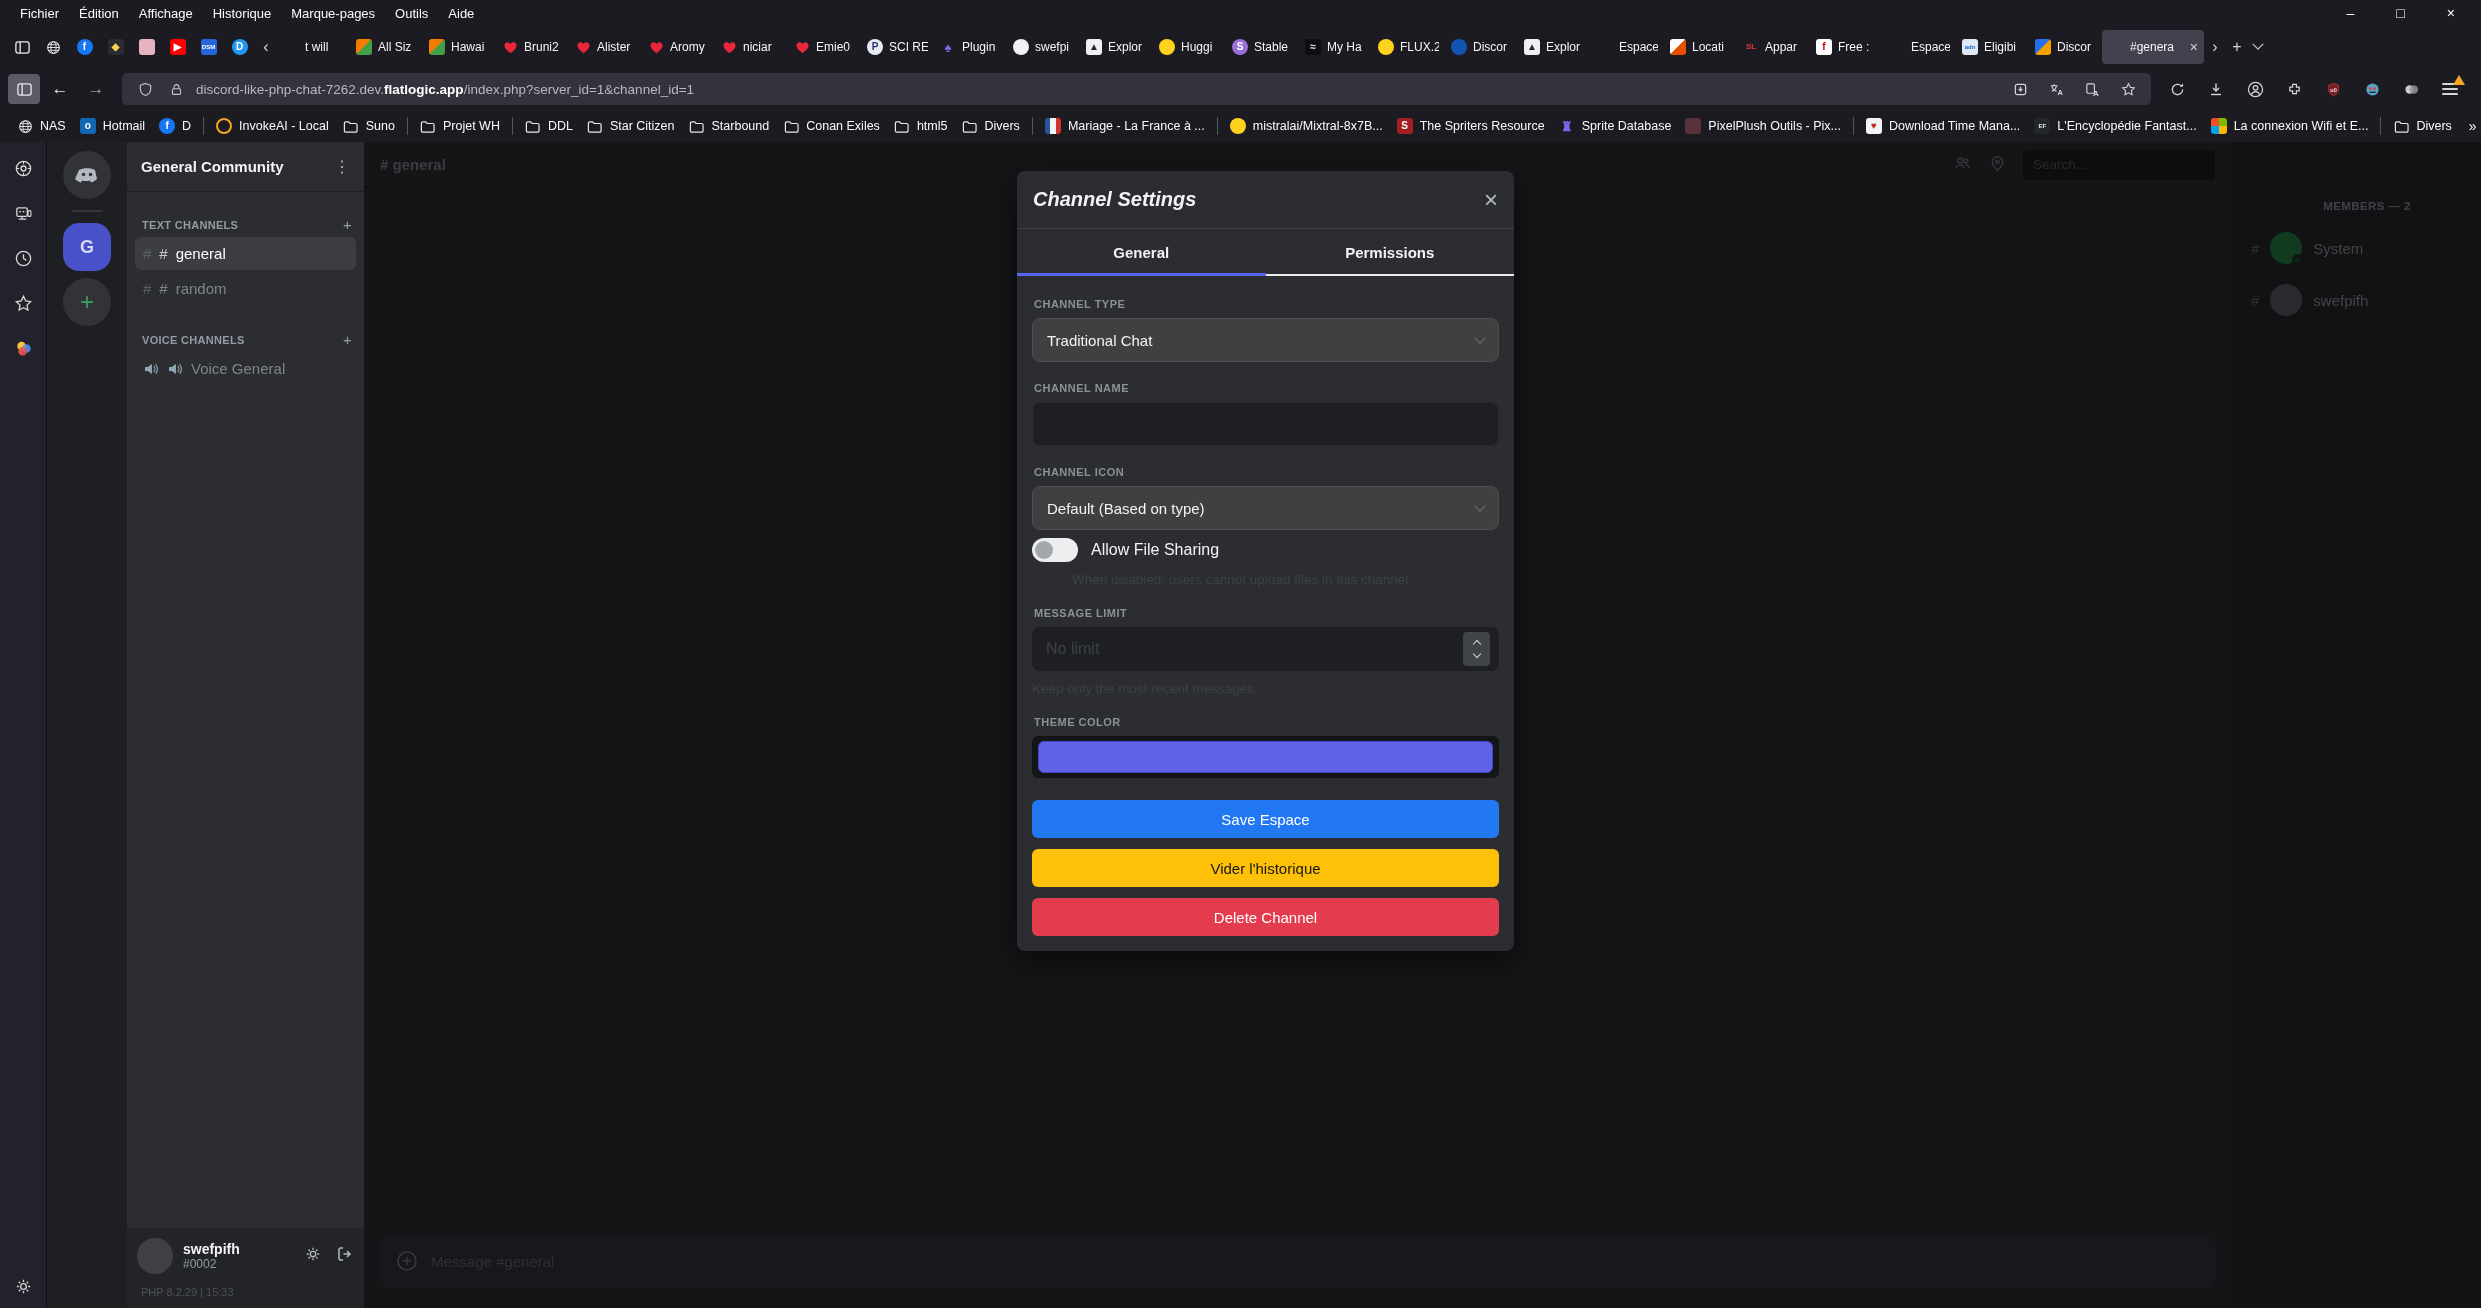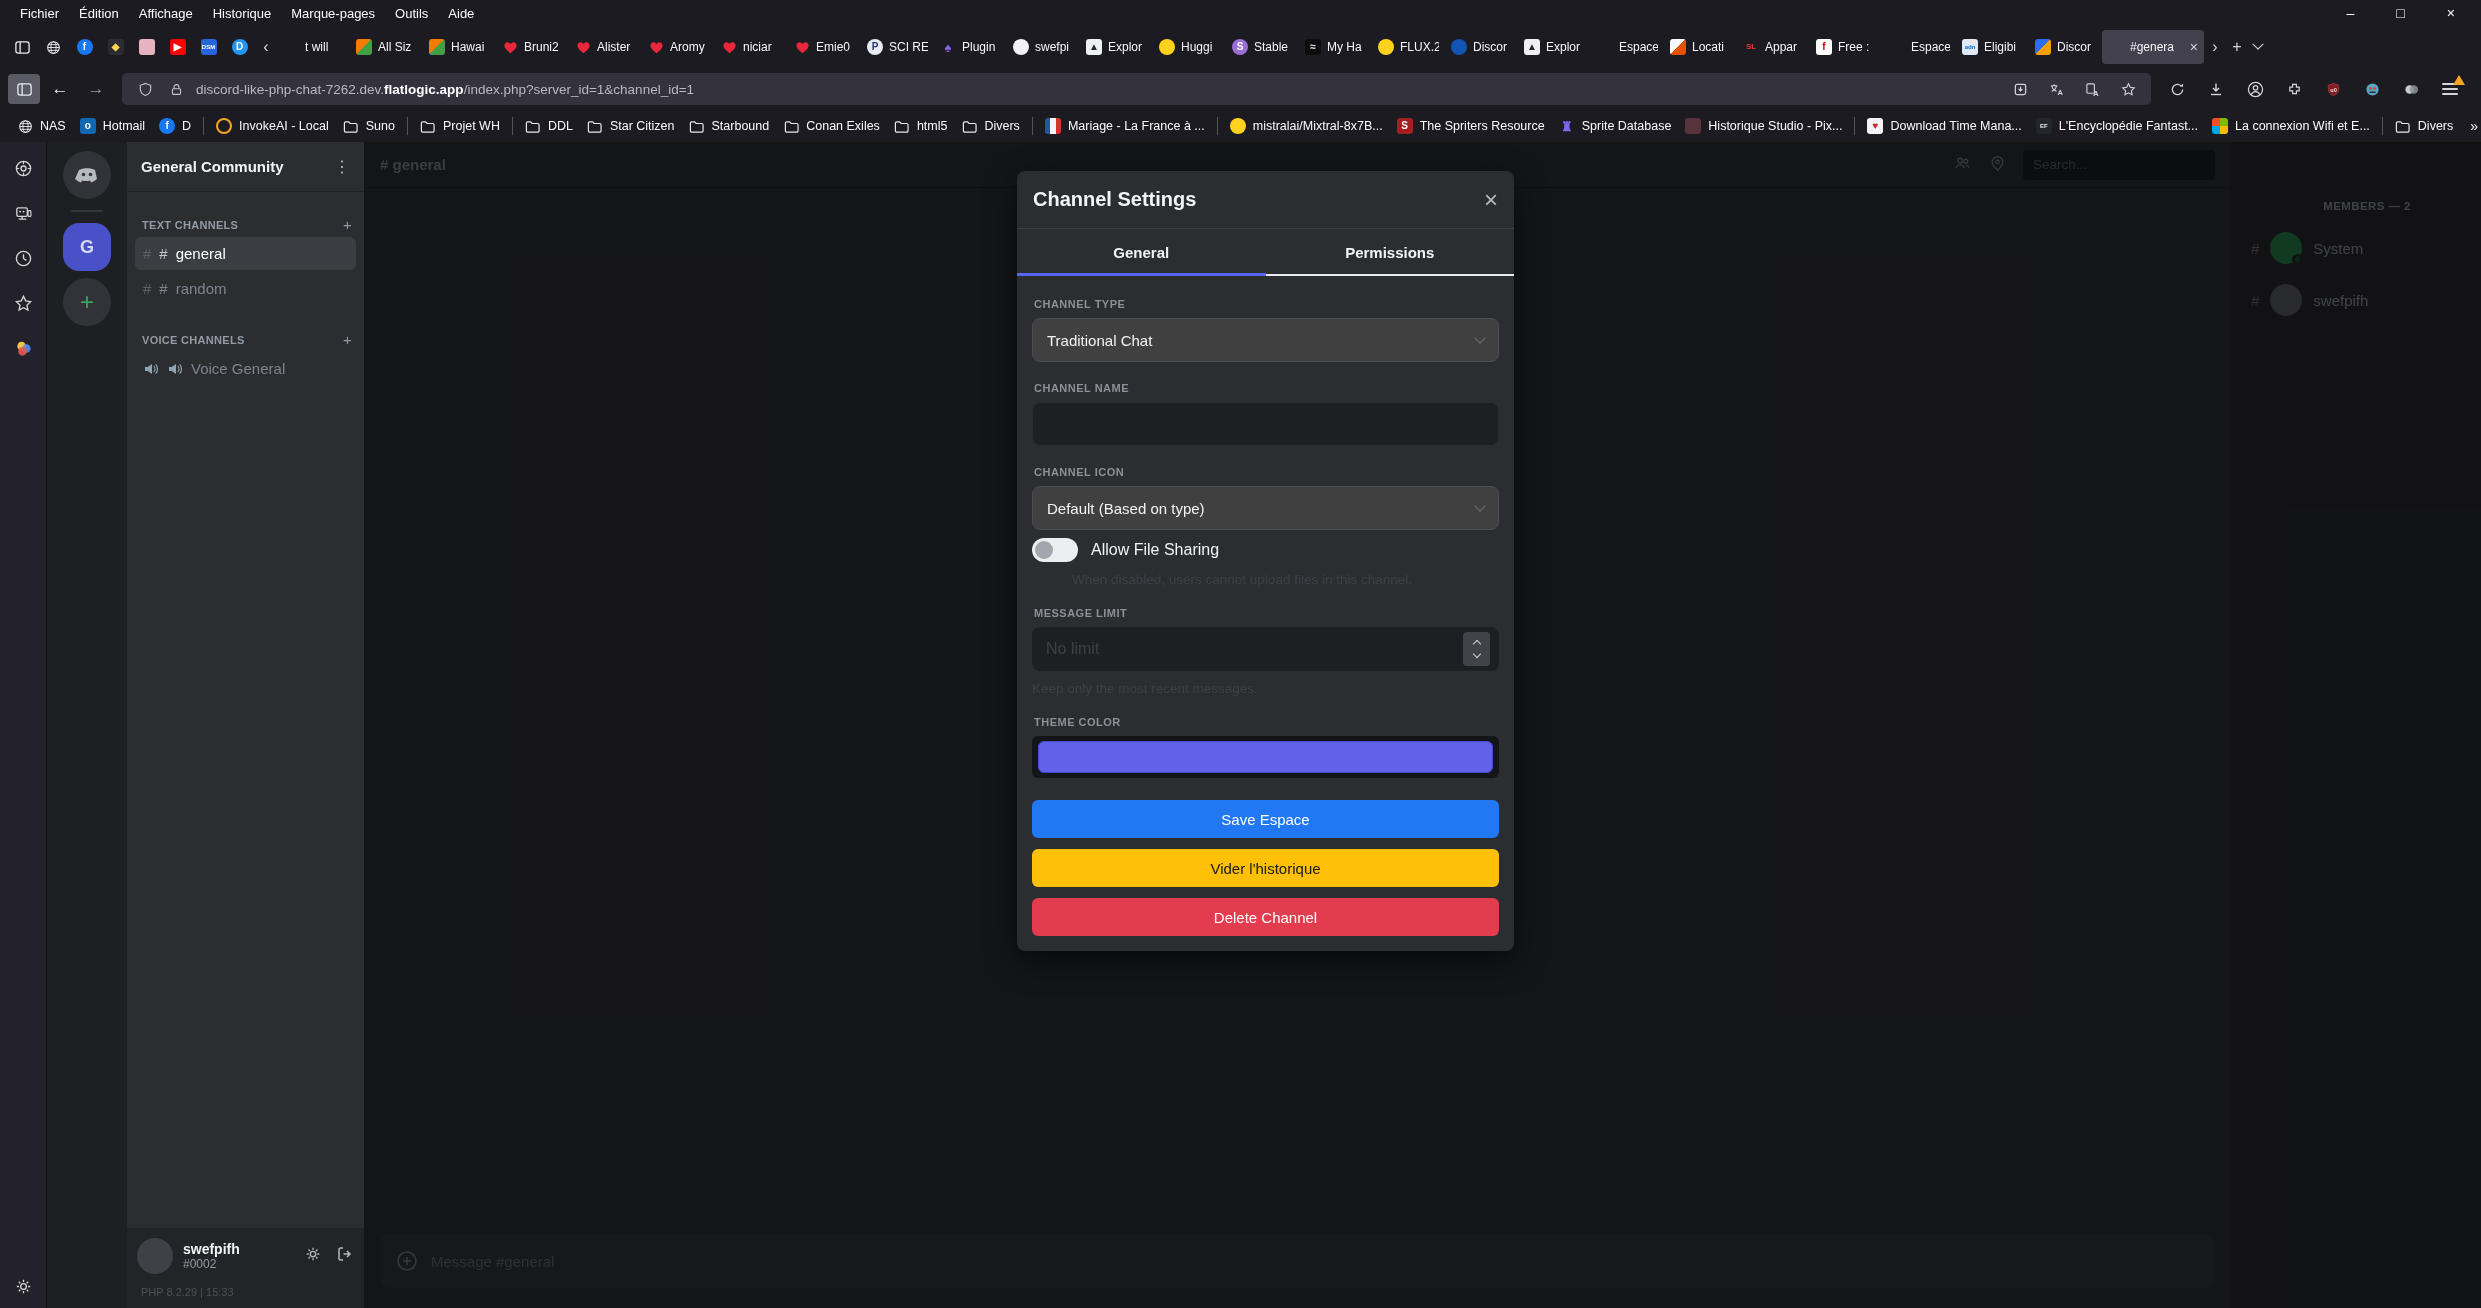--- a/index.html
+++ b/index.html
@@ -91,21 +91,21 @@
   .mem-item { display:flex; align-items:center; gap:11px; padding:10px 8px 10px 20px; font-size:15px; color:#9aa0a7; }
   .mem-hash { color:#6d7176; }
   .mem-avatar { width:32px; height:32px; border-radius:50%; position:relative; flex:0 0 auto; }
   .mem-status { position:absolute; right:-1px; bottom:-1px; width:11px; height:11px; border-radius:50%; background:#1a6334; border:3px solid #2b2d31; }
 
   .dim { position:absolute; top:0; bottom:0; left:317px; right:0; background:rgba(0,0,0,.58); z-index:5; }
 
   
   .modal { position:absolute; left:970px; top:29px; width:497px; z-index:10; background:#2b2d31; border-radius:8px; box-shadow:0 10px 30px rgba(0,0,0,.55); }
   .modal-head { height:58px; display:flex; align-items:center; padding:0 16px; border-bottom:1px solid #3e4045; }
-  .modal-title { font-size:20px; font-weight:700; color:#f2f3f5; }
+  .modal-title { font-size:20px; font-weight:700; color:#f2f3f5;font-style:italic; }
   .modal-close { margin-left:auto; font-size:24px; color:#b5bac1; line-height:1; }
   .modal-tabs { display:flex; }
   .mtab { flex:1; text-align:center; padding:15px 0 12px; font-size:15px; font-weight:700; color:#f2f3f5; }
   .mtab.active { border-bottom:3px solid #5865f2; }
   .mtab.idle { border-bottom:2px solid #e9eaeb; }
   .modal-body { padding:2px 15px 15px;border-radius:15px; }
   .f-label { font-size:11px; font-weight:700; letter-spacing:.5px; color:#8b9197; margin:20px 2px 8px; }
   .select { height:44px; background:#404040; border:1px solid #4b4e54; border-radius:8px; display:flex; align-items:center; padding:0 14px; font-size:15px; color:#f2f3f5;gap:41px; }
   .select .chev { margin-left:auto; border-color:#6d7176; margin-top:-4px; }
   .txt-input { height:44px; background:#1e1f22; border:1px solid #2a2c30; border-radius:8px; }
@@ -526,21 +526,21 @@
       <div class="bm">
         <span class="i16" style="background: rgb(164, 30, 34); color: rgb(255, 255, 255);">S</span>
         <span>The Spriters Resource</span>
       </div>
       <div class="bm">
         <span class="i16" style="color: rgb(122, 106, 240); font-size: 13px;">♜</span>
         <span>Sprite Database</span>
       </div>
       <div class="bm">
         <span class="i16" style="background: rgb(89, 51, 59); color: rgb(204, 170, 153);"></span>
-        <span>Historique Studio - Pix...</span>
+        <span>PixelPlush Outils - Pix...</span>
       </div>
       <div class="bm-sep"></div>
       <div class="bm">
         <span class="i16" style="background: rgb(243, 244, 246); color: rgb(198, 40, 40);">♥</span>
         <span>Download Time Mana...</span>
       </div>
       <div class="bm">
         <span class="i16" style="background: rgb(35, 39, 43); color: rgb(232, 234, 236); font-size: 6px;">EF</span>
         <span>L'Encyclopédie Fantast...</span>
       </div>

